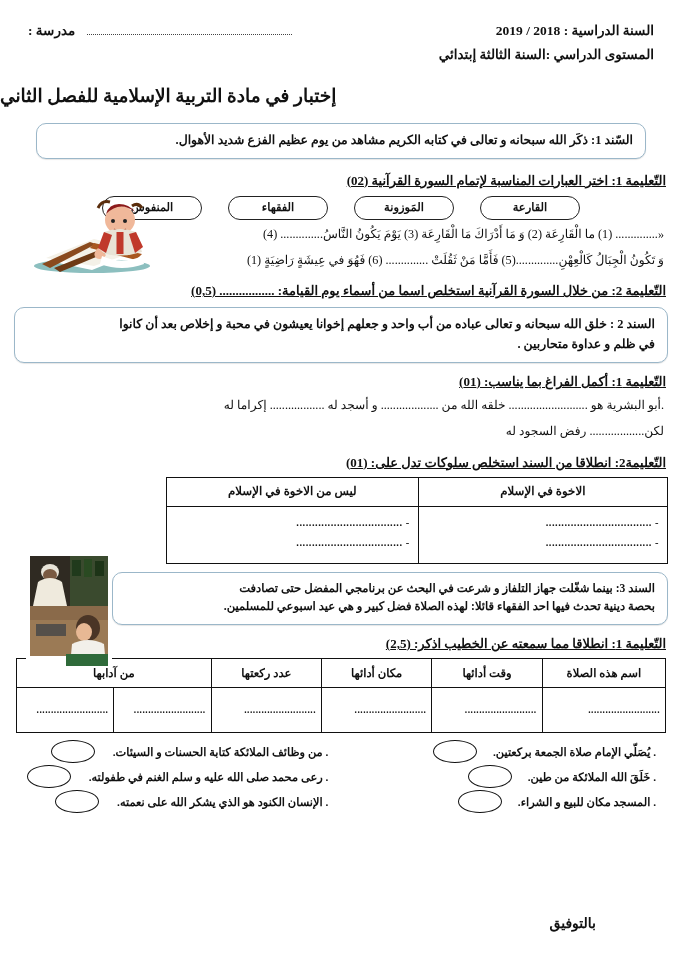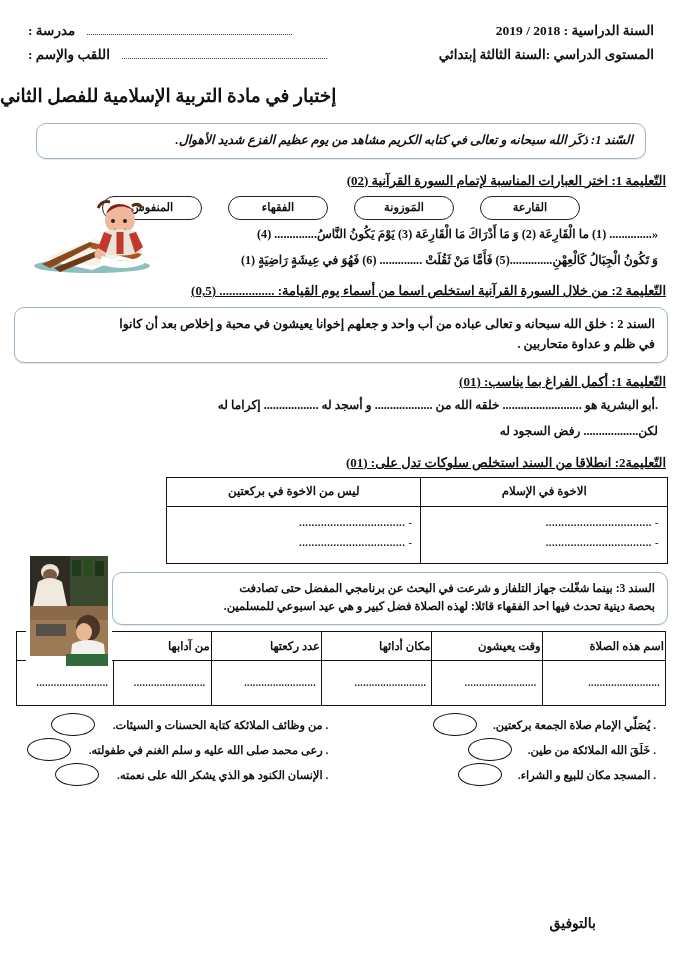--- a/index.html
+++ b/index.html
@@ -33,28 +33,28 @@
     border:1.6px solid #9bb7c9;
     border-radius:10px;
     background:#ffffff;
     box-shadow:0 1px 1px rgba(0,0,0,.10);
     padding:7px 12px;
     font-size:12.4px;
     font-weight:bold;
     line-height:1.6;
     margin:0 14px;
   }
-  .sanad-box.narrow{margin:14px 36px;font-style:italic;}
+  .sanad-box.narrow{margin:14px 36px;}
   .sanad-box.sanad3{margin:5px 14px 0 112px;font-size:11.6px;line-height:1.62;}
 
   .instr{
     font-size:13px;font-weight:bold;margin:11px 16px 4px 16px;text-align:right;text-decoration:underline;
   }
   .body-line{
-    font-size:12.2px;font-weight:bold;line-height:1.95;margin:2px 24px;text-align:right;
+    font-size:12.2px;font-weight:normal;line-height:1.95;margin:2px 18px;text-align:right;
   }
 
   
   .pills{display:flex;flex-direction:row;justify-content:center;gap:26px;margin:7px 20px 3px 20px;}
   .pill{
     border:1.4px solid #222;border-radius:16px;
     min-width:80px;height:22px;line-height:21px;
     text-align:center;font-size:11.5px;font-weight:bold;
     background:#fff;padding:0 9px;
   }
@@ -72,21 +72,21 @@
     border:1.4px solid #111;font-size:11.8px;font-weight:bold;height:26px;
     text-align:center;
   }
   .tbl-akhwa td{
     border:1.4px solid #111;height:44px;vertical-align:top;padding:6px 8px;
   }
   .cell-dots{font-size:10.5px;font-weight:bold;line-height:1.9;letter-spacing:.5px;}
 
   .tbl-salat{width:650px;margin:6px 16px;}
   .tbl-salat th{
-    border:1.4px solid #111;font-size:11.6px;font-weight:bold;height:26px;text-align:right;
+    border:1.4px solid #111;font-size:11.6px;font-weight:bold;height:26px;text-align:center;
   }
   .tbl-salat td{
     border:1.4px solid #111;height:36px;vertical-align:middle;padding:4px 5px;
   }
   .tbl-salat td .cell-dots{font-size:9.5px;}
 
   
   .tf-wrap{display:flex;flex-direction:row;justify-content:space-between;
            margin:4px 26px 0 26px;}
   .tf-col{width:48%;}
@@ -112,24 +112,20 @@
   <div class="hdr">
     <div class="hdr-row">
       <span class="hdr-left">السنة الدراسية : 2018 / 2019</span>
       <span class="hdr-right">
         <span class="dotline"></span>
         <span class="lbl">مدرسة :</span>
       </span>
     </div>
     <div class="hdr-row">
       <span class="hdr-left">المستوى الدراسي :السنة الثالثة إبتدائي</span>
-      <span class="hdr-right">
-        <span class="dotline"></span>
-        <span class="lbl">اللقب والإسم :</span>
-      </span>
     </div>
   </div>
 
   <div class="main-title">إختبار في مادة التربية الإسلامية للفصل الثاني</div>
 
   <div class="sanad-box narrow">
     <span>السّند 1: ذكَر الله سبحانه و تعالى في كتابه الكريم مشاهد من يوم عظيم الفزع شديد الأهوال.</span>
   </div>
 
   <div class="instr">التّعليمة 1: اختر العبارات المناسبة لإتمام السورة القرآنية (02)</div>
@@ -199,46 +195,47 @@
       <ellipse cx="58" cy="86" rx="8" ry="9" fill="#e7b894"></ellipse>
       <path d="M46 98 q16 -8 32 0 l2 22 l-36 0z" fill="#f2f0ea"></path>
       <rect x="40" y="108" width="42" height="12" fill="#2f6a3a"></rect>
     </svg>
   </div>
 
   <table class="tbl-akhwa">
     <tbody>
         <tr>
       <th>الاخوة في الإسلام</th>
-      <th>ليس من الاخوة في بركعتين</th>
+      <th>ليس من الاخوة في الإسلام</th>
     </tr>
     <tr>
       <td>
         <div class="cell-dots">- ..................................</div>
         <div class="cell-dots">- ..................................</div>
       </td>
       <td>
         <div class="cell-dots">- ..................................</div>
         <div class="cell-dots">- ..................................</div>
       </td>
     </tr>
   </tbody>
     </table>
 
   <div class="sanad-box sanad3" style="margin-top:8px;">
     <div>السند 3: بينما شغّلت جهاز التلفاز و شرعت في البحث عن برنامجي المفضل حتى تصادفت</div>
     <div>بحصة دينية تحدث فيها احد الفقهاء قائلا: لهذه الصلاة فضل كبير و هي عيد اسبوعي للمسلمين.</div>
   </div>
 
+  <div class="instr">التّعليمة 1: انطلاقا مما سمعته عن الخطيب اذكر: (2,5)</div>
 
   <table class="tbl-salat">
     <tbody>
         <tr>
       <th style="width:19%">اسم هذه الصلاة</th>
-      <th style="width:17%">وقت يعيشون</th>
+      <th style="width:17%">وقت أدائها</th>
       <th style="width:17%">مكان أدائها</th>
       <th style="width:17%">عدد ركعتها</th>
       <th style="width:30%" colspan="2">من آدابها</th>
     </tr>
     <tr>
       <td>
             <div class="cell-dots">.........................</div>
           </td>
       <td>
             <div class="cell-dots">.........................</div>

